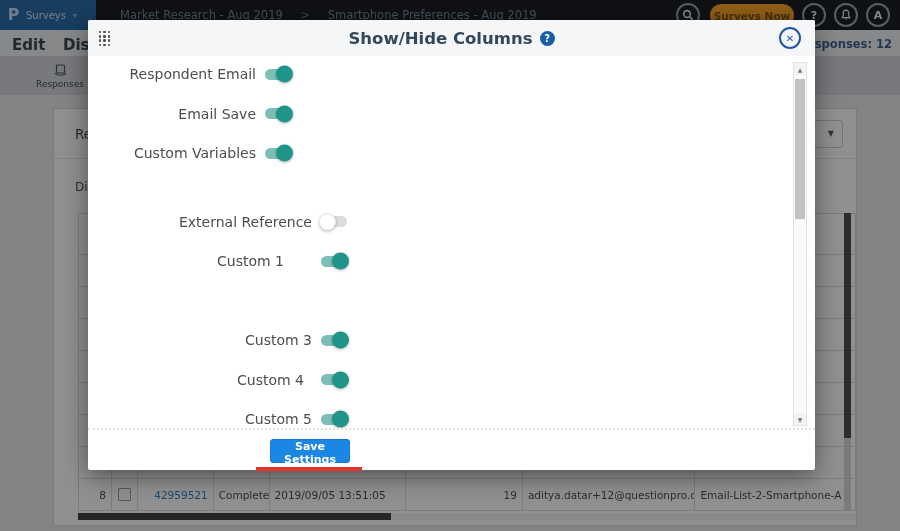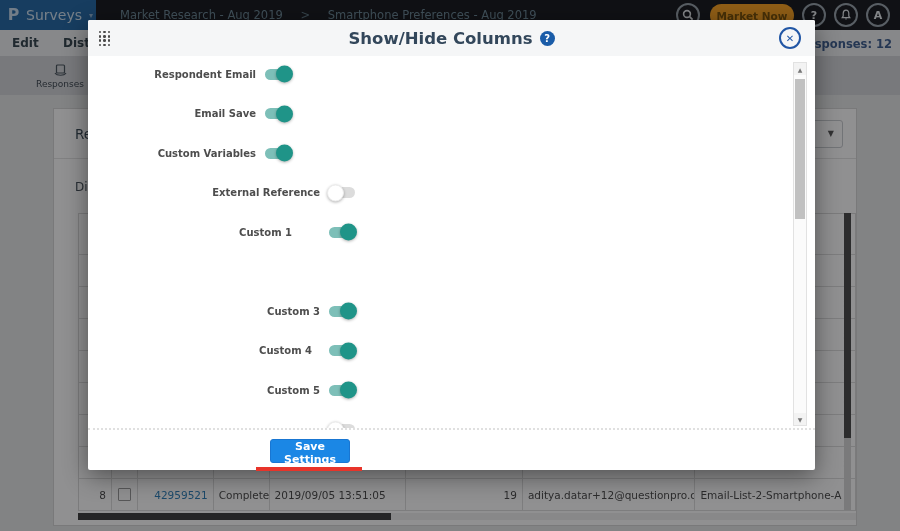--- a/index.html
+++ b/index.html
@@ -4,31 +4,31 @@
 <style>
   *{margin:0;padding:0;box-sizing:border-box;}
   html,body{width:900px;height:531px;overflow:hidden;}
   body{font-family:"DejaVu Sans","Liberation Sans",sans-serif;background:#e6e7e8;}
   .page{position:relative;width:900px;height:531px;overflow:hidden;}
 
   
   .topbar{position:absolute;left:0;top:0;width:900px;height:30px;background:#17191e;z-index:1;}
   .brand{position:absolute;left:0;top:0;width:96px;height:30px;background:#2368a7;display:flex;align-items:center;gap:7px;padding-left:8px;cursor:pointer;}
   .brand .p-logo{color:#c9dcee;font-size:15px;font-weight:bold;transform:scaleX(1.05);}
-  .brand .brand-label{color:#cfe0ee;font-size:14px;}
+  .brand .brand-label{color:#cfe0ee;font-size:10px;}
   .brand .caret{color:#8fb3d4;font-size:8px;margin-top:1px;}
   .crumbs{position:absolute;left:120px;top:8px;font-size:11.5px;color:#6f8c9b;white-space:nowrap;}
   .crumbs .crumb{cursor:pointer;}
   .crumbs .sep{margin:0 14px;color:#5d7683;}
   .tb-circle{position:absolute;top:3px;width:24px;height:24px;border:2px solid #9aa4ad;border-radius:50%;display:flex;align-items:center;justify-content:center;color:#e8ecef;font-size:11px;font-weight:bold;cursor:pointer;background:transparent;}
   .upgrade{position:absolute;left:710px;top:4px;width:84px;height:23px;background:#ffa51f;border-radius:12px;border:none;color:#7c5206;font-size:10.5px;font-weight:bold;font-family:inherit;cursor:pointer;}
 
   
   .subnav{position:absolute;left:0;top:30px;width:900px;height:26px;background:#eef0f2;z-index:1;}
-  .subnav-item{position:absolute;top:6px;font-size:12px;font-weight:bold;color:#33444e;cursor:pointer;}
+  .subnav-item{position:absolute;top:6px;font-size:15px;font-weight:bold;color:#33444e;cursor:pointer;}
   .responses-count{position:absolute;right:8px;top:7px;font-size:11.5px;font-weight:bold;color:#3c5d8f;}
 
   
   .toolstrip{position:absolute;left:0;top:56px;width:900px;height:39px;background:#d3d6d9;z-index:1;}
   .tool-tab{position:absolute;left:25px;top:3px;width:70px;height:34px;display:flex;flex-direction:column;align-items:center;justify-content:center;gap:2px;cursor:pointer;}
   .tool-tab .tab-label{font-size:9px;color:#3f4852;}
 
   
   .content{position:absolute;left:0;top:95px;width:900px;height:436px;background:#e6e7e8;z-index:1;}
   .card{position:absolute;left:53px;top:13px;width:804px;height:418px;background:#ffffff;border:1px solid #d6d6d6;}
@@ -69,22 +69,22 @@
   .modal-header{position:absolute;left:0;top:0;width:100%;height:36px;background:#f5f6f7;border-radius:2px 2px 0 0;display:flex;align-items:center;justify-content:center;}
   .drag-handle{position:absolute;left:10px;top:10px;width:13px;height:17px;display:grid;grid-template-columns:repeat(3,1fr);grid-template-rows:repeat(4,1fr);cursor:grab;}
   .drag-handle i{width:2.5px;height:2.5px;background:#4a4a4a;border-radius:50%;margin:auto;}
   .modal-title{font-size:16.5px;font-weight:bold;color:#33475b;}
   .help-badge{width:15px;height:15px;border-radius:50%;background:#1a5ca8;color:#fff;font-size:10px;font-weight:bold;display:inline-flex;align-items:center;justify-content:center;margin-left:7px;cursor:pointer;}
   .modal-close{position:absolute;right:14px;top:7px;width:22px;height:22px;border-radius:50%;border:2px solid #2156a5;background:transparent;color:#2156a5;font-size:10px;font-weight:bold;display:flex;align-items:center;justify-content:center;cursor:pointer;font-family:inherit;}
 
   .modal-body{position:absolute;left:0;top:36px;width:100%;height:372px;overflow:hidden;}
   .toggle-row{position:absolute;height:20px;display:flex;align-items:center;justify-content:flex-end;}
   .toggle-row.ind0{left:0;width:203px;}
-  .toggle-row.ind1{left:8px;width:259px;}
-  .toggle-label{font-size:10px;font-weight:bold;color:#4d4d4d;white-space:nowrap;}
+  .toggle-row.ind1{left:0;width:259px;margin-top:29px;}
+  .toggle-label{font-size:14px;font-weight:normal;color:#4d4d4d;white-space:nowrap;}
   .toggle{position:relative;width:26px;height:11px;border-radius:6px;margin-left:9px;display:inline-block;cursor:pointer;flex:0 0 auto;}
   .toggle.on{background:#7dbfb8;}
   .toggle.off{background:#dcdcdc;}
   .toggle .knob{position:absolute;top:50%;transform:translateY(-50%);width:17px;height:17px;border-radius:50%;box-shadow:0 1px 3px rgba(0,0,0,0.3);}
   .toggle.on .knob{right:-2px;background:#1f9488;}
   .toggle.off .knob{left:-2px;background:#fff;border:1px solid #ececec;}
 
   .modal-scrollbar{position:absolute;left:705px;top:6px;width:14px;height:364px;background:#fbfbfb;border:1px solid #e2e2e2;}
   .sb-arrow{position:absolute;left:0;width:12px;height:12px;background:#f3f3f3;color:#777;font-size:6px;display:flex;align-items:center;justify-content:center;cursor:pointer;}
   .sb-up{top:0;}
@@ -110,21 +110,21 @@
       <span class="crumb">Market Research - Aug 2019</span>
       <span class="sep">&gt;</span>
       <span class="crumb">Smartphone Preferences - Aug 2019</span>
     </div>
     <div class="tb-circle" style="left:676px;">
       <svg width="12" height="12" viewBox="0 0 12 12">
         <circle cx="5" cy="5" r="3.4" fill="none" stroke="#e8ecef" stroke-width="1.6"></circle>
         <line x1="7.6" y1="7.6" x2="10.6" y2="10.6" stroke="#e8ecef" stroke-width="1.6"></line>
       </svg>
     </div>
-    <button class="upgrade">Market Now</button>
+    <button class="upgrade">Surveys Now</button>
     <div class="tb-circle" style="left:802px;">
       <span>?</span>
     </div>
     <div class="tb-circle" style="left:834px;">
       <svg width="12" height="12" viewBox="0 0 12 12">
         <path d="M6 1.2 C4 1.2 3.2 2.8 3.2 4.4 L3.2 7 L2.2 8.6 L9.8 8.6 L8.8 7 L8.8 4.4 C8.8 2.8 8 1.2 6 1.2 Z" fill="none" stroke="#e8ecef" stroke-width="1.2"></path>
         <path d="M5 9.6 a1 1 0 0 0 2 0" fill="#e8ecef"></path>
       </svg>
     </div>
     <div class="tb-circle" style="left:866px;">

